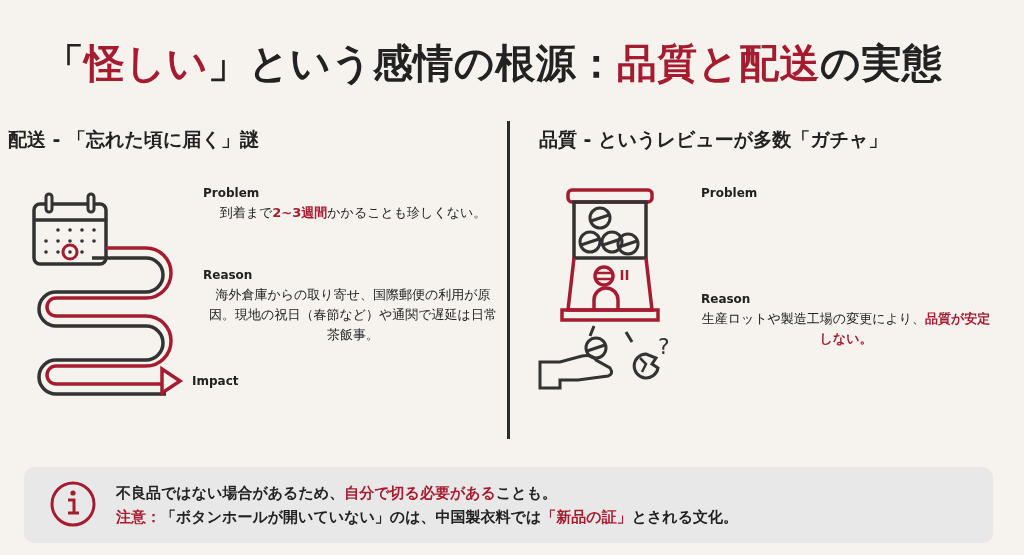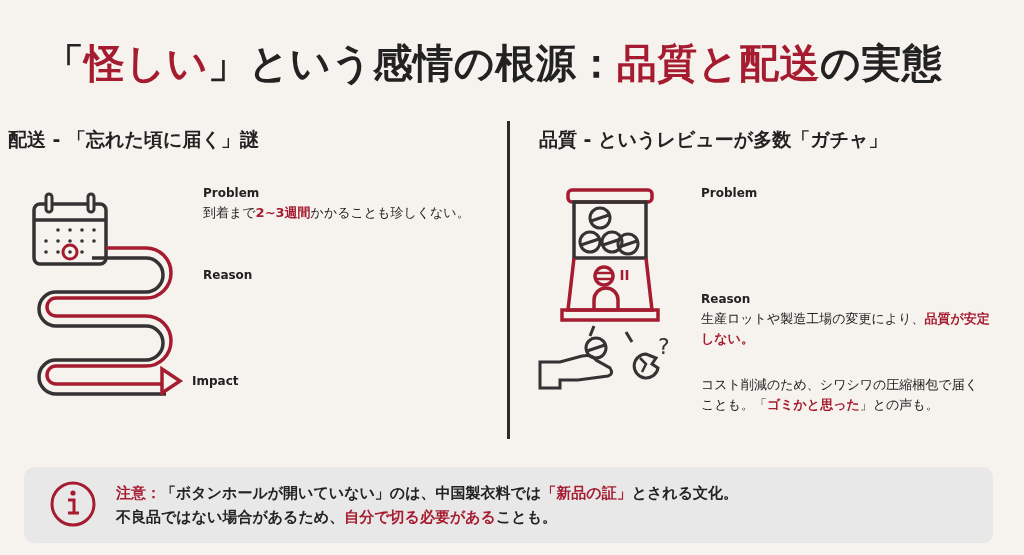--- a/index.html
+++ b/index.html
@@ -29,21 +29,21 @@
   .sec-left { left: 8px; }
   .sec-right { left: 539px; }
   .illus { position: absolute; }
   .illus-left { left: 26px; top: 186px; width: 160px; height: 210px; }
   .illus-right { left: 534px; top: 184px; width: 150px; height: 210px; }
   .block { position: absolute; width: 300px; }
   .block .label {
     font-size: 12px; font-weight: bold; color: #222; line-height: 19px;
   }
   .block .body {
-    font-size: 13px; color: #222; line-height: 20px;
+    font-size: 13px; color: #222; line-height: 20px; text-align: center;
   }
   .block .body .hl { color: #a51c30; font-weight: bold; }
   .lb1 { left: 203px; top: 184px; }
   .lb2 { left: 203px; top: 266px; }
   .lb3 { left: 192px; top: 372px; }
   .rb1 { left: 701px; top: 184px; width: 290px; }
   .rb2 { left: 701px; top: 290px; width: 290px; }
   .rb3 { left: 701px; top: 375px; width: 290px; }
   .note {
     position: absolute; left: 24px; top: 467px; width: 969px; height: 76px;
@@ -94,20 +94,21 @@
   <path d="M80 64 H120 a25 25 0 0 1 0 50 H30 a9 9 0 0 0 0 18 H120 a25 25 0 0 1 0 50 H30 a9 9 0 0 0 0 18 H140" fill="none" stroke="#a51c30" stroke-width="3.5" transform="translate(0,-2)"></path>
   <path d="M136 186 L154 198 L136 210 Z" fill="#f6f3ee" stroke="#a51c30" stroke-width="3.5" transform="translate(0,-3)"></path>
 </svg>
 
 <div class="block lb1">
   <div class="label">Problem</div>
   <div class="body"><span>到着まで</span><span class="hl">2~3週間</span><span>かかることも珍しくない。</span></div>
 </div>
 <div class="block lb2">
   <div class="label">Reason</div>
+  <div class="body">海外倉庫からの取り寄せ、国際郵便の利用が原因。現地の祝日（春節など）や通関で遅延は日常茶飯事。</div>
 </div>
 <div class="block lb3">
   <div class="label">Impact</div>
 </div>
 
 <div class="divider"></div>
 
 <h2 class="section-heading sec-right">品質 - というレビューが多数「ガチャ」</h2>
 
 <svg class="illus illus-right" viewBox="0 0 150 210">
@@ -149,26 +150,25 @@
 </svg>
 
 <div class="block rb1">
   <div class="label">Problem</div>
 </div>
 <div class="block rb2">
   <div class="label">Reason</div>
   <div class="body"><span>生産ロットや製造工場の変更により、</span><span class="hl">品質が安定しない。</span><span></span></div>
 </div>
 <div class="block rb3">
-  <div class="body"><span>コスト削減のため、シワシワの圧縮梱包で届くことも。「</span><span class="hl">ゴミかと思った</span><span>」との声も。</span></div>
 </div>
 
 <div class="note">
   <svg class="note-icon" viewBox="0 0 50 50">
     <circle cx="25" cy="25" r="21" fill="none" stroke="#a51c30" stroke-width="3"></circle>
     <circle cx="25" cy="14" r="2.6" fill="#a51c30"></circle>
     <path d="M20 21 H26 V34 M20 34 H31" fill="none" stroke="#a51c30" stroke-width="3"></path>
   </svg>
   <div class="note-text">
+    <div><span>不良品ではない場合があるため、</span><span class="hl">自分で切る必要がある</span><span>ことも。</span></div>
     <div><span class="hl">注意：</span><span>「ボタンホールが開いていない」のは、中国製衣料では</span><span class="hl">「新品の証」</span><span>とされる文化。</span></div>
-    <div><span>不良品ではない場合があるため、</span><span class="hl">自分で切る必要がある</span><span>ことも。</span></div>
   </div>
 </div>
 
 </body></html>

